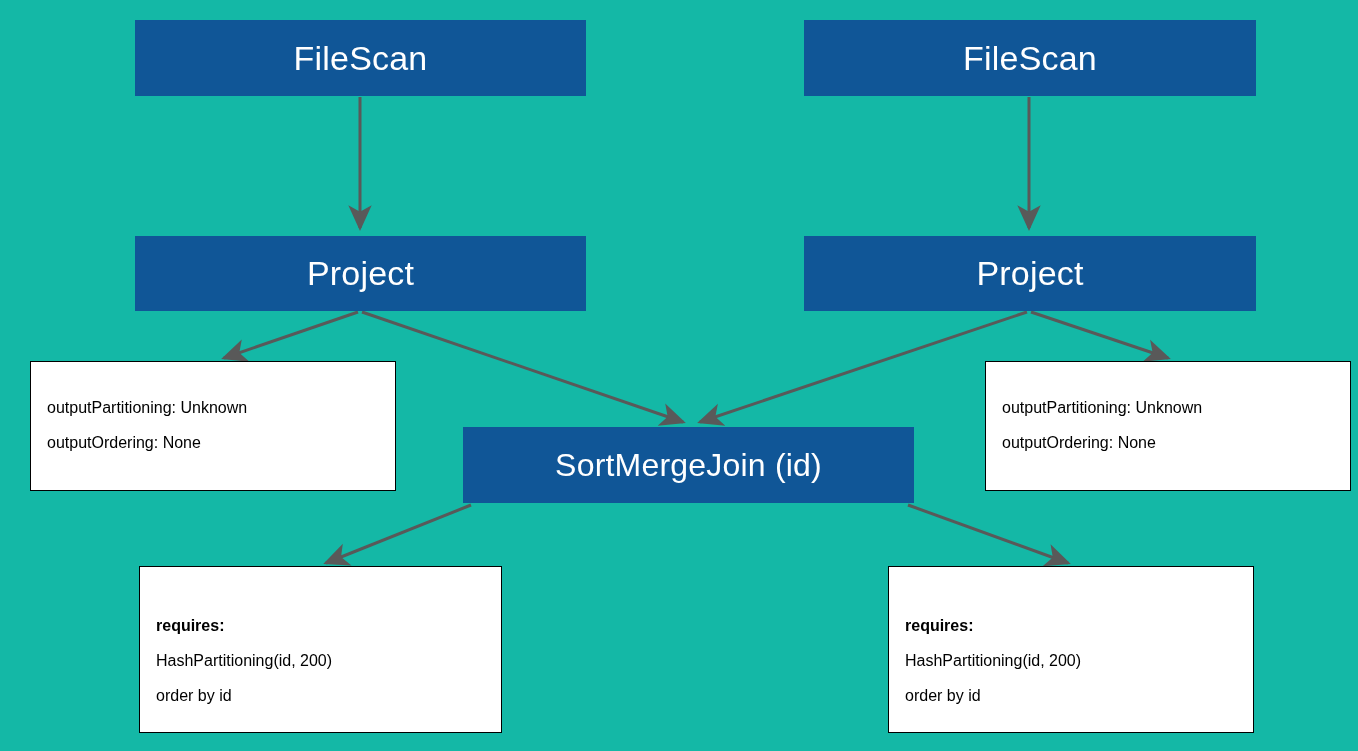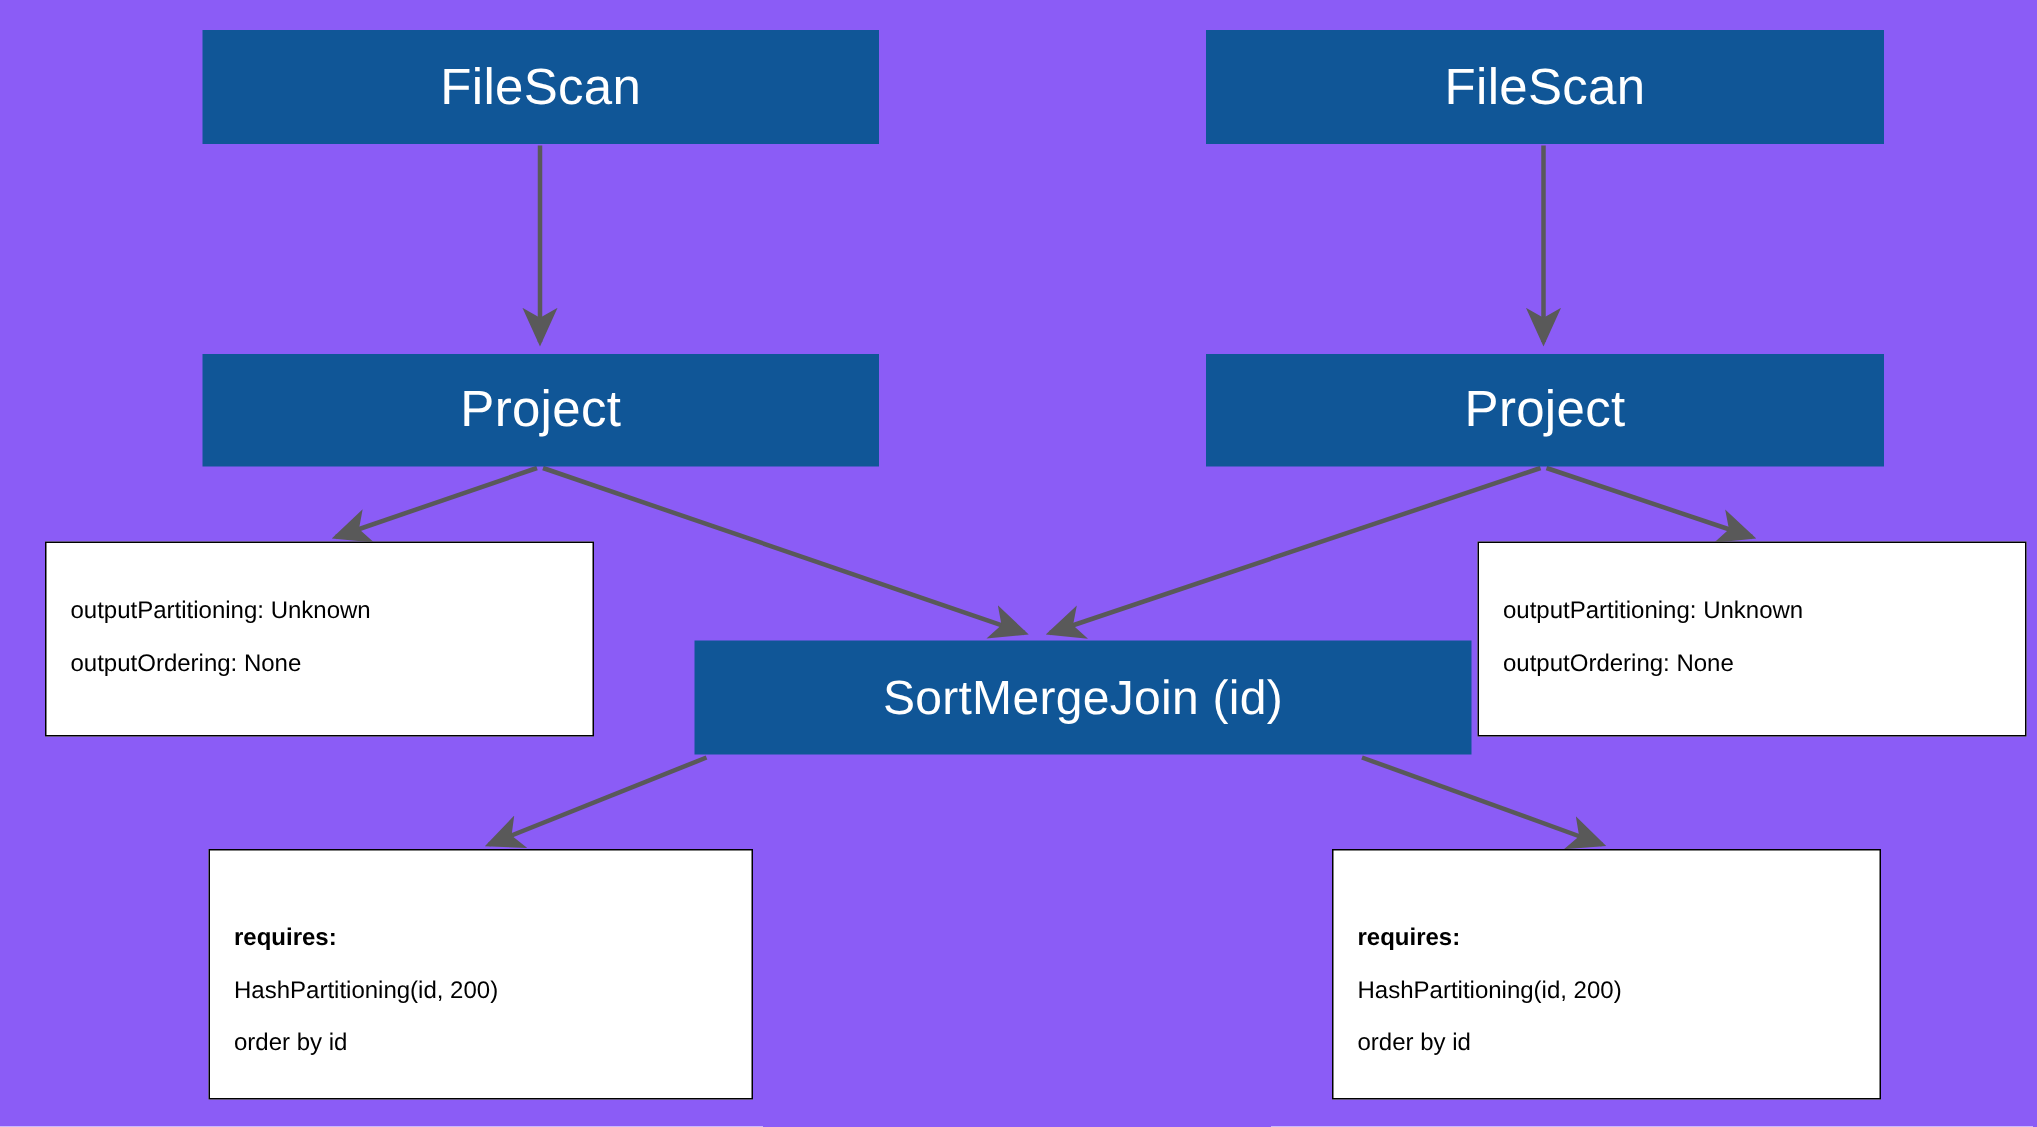--- a/index.html
+++ b/index.html
@@ -7,21 +7,21 @@
     padding: 0;
     background: #ffffff;
   }
   body {
     font-family: "Liberation Sans", sans-serif;
   }
   #stage {
     position: relative;
     width: 1358px;
     height: 751px;
-    background: #8b5cf6;
+    background: #14b8a6;
     overflow: hidden;
     text-decoration: underline;
   }
   #edges {
     position: absolute;
     left: 0;
     top: 0;
     width: 1358px;
     height: 751px;
     pointer-events: none;
@@ -59,21 +59,21 @@
   }
   .infobox .line.strong {
     font-weight: bold;
     margin-top: 24px;
   }
   
   #filescan-left  { left: 135px; top: 20px;  width: 451px; height: 76px; }
   #filescan-right { left: 804px; top: 20px;  width: 452px; height: 76px; }
   #project-left   { left: 135px; top: 236px; width: 451px; height: 75px; }
   #project-right  { left: 804px; top: 236px; width: 452px; height: 75px; }
-  #smj            { left: 463px; top: 427px; width: 518px; height: 76px; font-size: 32px; }
+  #smj            { left: 463px; top: 427px; width: 451px; height: 76px; font-size: 32px; }
   #out-left       { left: 30px;  top: 361px; width: 366px; height: 130px; }
   #out-right      { left: 985px; top: 361px; width: 366px; height: 130px; }
   #req-left       { left: 139px; top: 566px; width: 363px; height: 167px; }
   #req-right      { left: 888px; top: 566px; width: 366px; height: 167px; }
 </style>
 </head>
 <body>
 
 <div id="stage">
 

